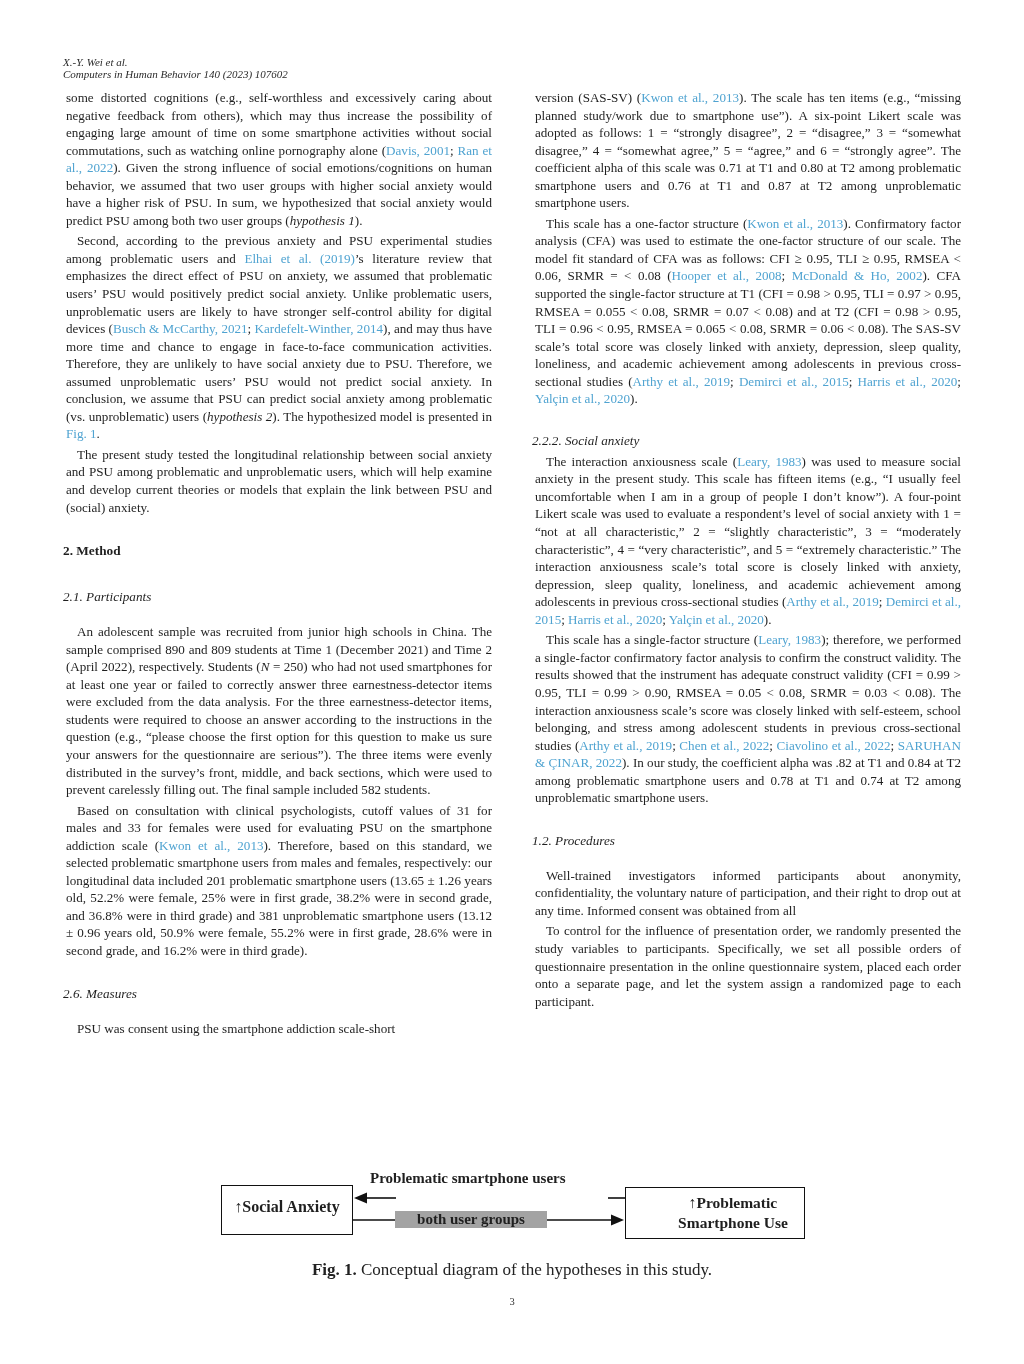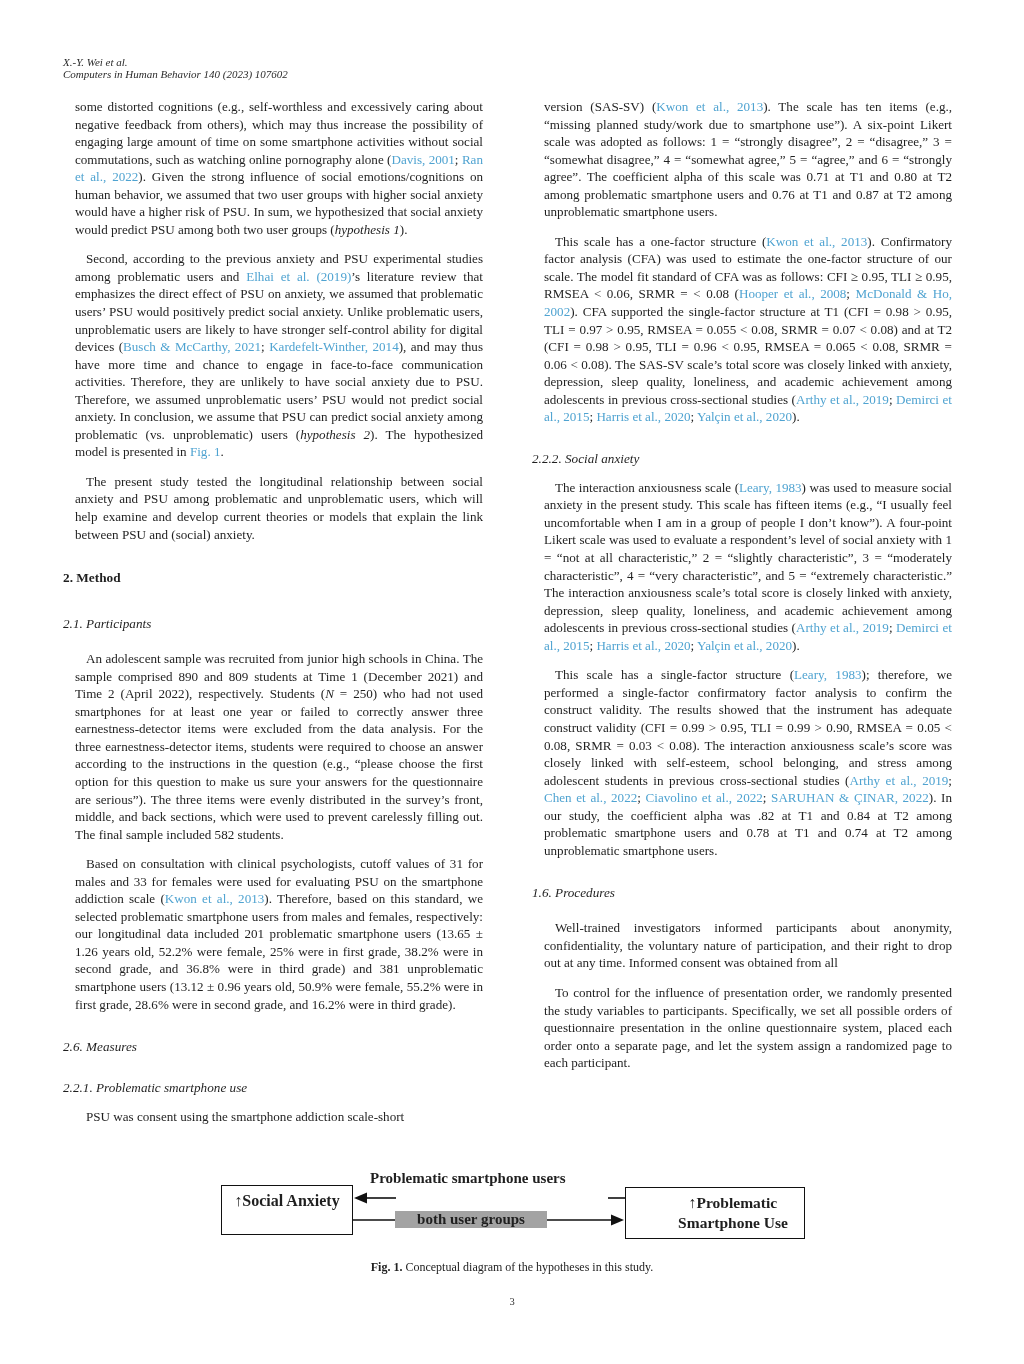--- a/index.html
+++ b/index.html
@@ -20,51 +20,51 @@
   .columns{
     position:absolute;top:86px;left:63px;
     width:901px;display:flex;gap:37px;
   }
   .col{
     width:432px;
     font-size:13.1px;line-height:17.55px;
     text-align:justify;
     hyphens:none;
   }
-  .para{margin:12px;text-indent:11px;}
+  .para{margin:3px;text-indent:11px;}
   .para.noindent{text-indent:0;}
   .col h2{
     font-size:13.3px;font-weight:bold;font-style:normal;
     margin:27px 0 30px 0;line-height:16px;
   }
   .col h3{
     font-size:13.2px;font-weight:normal;font-style:italic;
     margin:26px 0 18px 0;line-height:16px;
   }
   .col h4{
     font-size:13.2px;font-weight:normal;font-style:italic;
     margin:25px 0 4px 0;line-height:16px;
   }
   .ref-link{color:var(--link-color,#4fa3d1);cursor:pointer;}
   .it{font-style:italic;}
   
   .figure{position:absolute;left:0;top:1168px;width:1024px;height:150px;}
   .fig-svg{position:absolute;left:350px;top:0;width:280px;height:70px;}
   .fig-box{position:absolute;border:1.5px solid #111;box-sizing:border-box;background:#fff;}
   .fig-box.left{left:221px;top:17px;width:132px;height:50px;
-    text-align:center;padding-top:6px;font-weight:bold;font-size:16px;}
+    text-align:center;padding-top:12px;font-weight:bold;font-size:16px;}
   .fig-box.right{left:625px;top:19px;width:180px;height:52px;
     display:flex;flex-direction:column;justify-content:center;align-items:center;
     font-weight:bold;font-size:15.5px;line-height:20px;padding-left:36px;}
   .fig-label-top{position:absolute;left:370px;top:2px;width:250px;
     text-align:left;font-weight:bold;font-size:15px;}
   .fig-label-bottom{position:absolute;left:395px;top:43px;width:152px;
     text-align:center;font-weight:bold;font-size:15px;background:#a3a3a3;}
   .fig-caption{position:absolute;top:92px;left:0;width:100%;
-    text-align:center;font-size:12px;color:#222;}
+    text-align:center;font-size:17px;color:#222;}
   .fig-caption .cap-label{font-weight:bold;}
   .pagenum{position:absolute;top:1296px;left:0;width:100%;
     text-align:center;font-size:10.5px;color:#333;}
 </style>
 </head>
 <body>
 
 <div class="page">
 
   <div class="running-head">
@@ -76,31 +76,30 @@
 
     <div class="col">
       <p class="para noindent"><span>some distorted cognitions (e.g., self-worthless and excessively caring about negative feedback from others), which may thus increase the possibility of engaging large amount of time on some smartphone activities without social commutations, such as watching online pornography alone (</span><span class="ref-link">Davis, 2001</span><span>; </span><span class="ref-link">Ran et al., 2022</span><span>). Given the strong influence of social emotions/cognitions on human behavior, we assumed that two user groups with higher social anxiety would have a higher risk of PSU. In sum, we hypothesized that social anxiety would predict PSU among both two user groups (</span><span class="it">hypothesis 1</span><span>).</span></p>
       <p class="para"><span>Second, according to the previous anxiety and PSU experimental studies among problematic users and </span><span class="ref-link">Elhai et al. (2019)</span><span>’s literature review that emphasizes the direct effect of PSU on anxiety, we assumed that problematic users’ PSU would positively predict social anxiety. Unlike problematic users, unproblematic users are likely to have stronger self-control ability for digital devices (</span><span class="ref-link">Busch &amp; McCarthy, 2021</span><span>; </span><span class="ref-link">Kardefelt-Winther, 2014</span><span>), and may thus have more time and chance to engage in face-to-face communication activities. Therefore, they are unlikely to have social anxiety due to PSU. Therefore, we assumed unproblematic users’ PSU would not predict social anxiety. In conclusion, we assume that PSU can predict social anxiety among problematic (vs. unproblematic) users (</span><span class="it">hypothesis 2</span><span>). The hypothesized model is presented in </span><span class="ref-link">Fig. 1</span><span>.</span></p>
       <p class="para"><span>The present study tested the longitudinal relationship between social anxiety and PSU among problematic and unproblematic users, which will help examine and develop current theories or models that explain the link between PSU and (social) anxiety.</span></p>
       <h2>2. Method</h2>
       <h3>2.1. Participants</h3>
       <p class="para"><span>An adolescent sample was recruited from junior high schools in China. The sample comprised 890 and 809 students at Time 1 (December 2021) and Time 2 (April 2022), respectively. Students (</span><span class="it">N</span><span> = 250) who had not used smartphones for at least one year or failed to correctly answer three earnestness-detector items were excluded from the data analysis. For the three earnestness-detector items, students were required to choose an answer according to the instructions in the question (e.g., “please choose the first option for this question to make us sure your answers for the questionnaire are serious”). The three items were evenly distributed in the survey’s front, middle, and back sections, which were used to prevent carelessly filling out. The final sample included 582 students.</span></p>
       <p class="para"><span>Based on consultation with clinical psychologists, cutoff values of 31 for males and 33 for females were used for evaluating PSU on the smartphone addiction scale (</span><span class="ref-link">Kwon et al., 2013</span><span>). Therefore, based on this standard, we selected problematic smartphone users from males and females, respectively: our longitudinal data included 201 problematic smartphone users (13.65 ± 1.26 years old, 52.2% were female, 25% were in first grade, 38.2% were in second grade, and 36.8% were in third grade) and 381 unproblematic smartphone users (13.12 ± 0.96 years old, 50.9% were female, 55.2% were in first grade, 28.6% were in second grade, and 16.2% were in third grade).</span></p>
       <h3>2.6. Measures</h3>
-      <h4>2.2.1. Problematic smartphone use</h4>
       <p class="para"><span>PSU was consent using the smartphone addiction scale-short</span></p>
     </div>
 
     <div class="col">
       <p class="para noindent"><span>version (SAS-SV) (</span><span class="ref-link">Kwon et al., 2013</span><span>). The scale has ten items (e.g., “missing planned study/work due to smartphone use”). A six-point Likert scale was adopted as follows: 1 = “strongly disagree”, 2 = “disagree,” 3 = “somewhat disagree,” 4 = “somewhat agree,” 5 = “agree,” and 6 = “strongly agree”. The coefficient alpha of this scale was 0.71 at T1 and 0.80 at T2 among problematic smartphone users and 0.76 at T1 and 0.87 at T2 among unproblematic smartphone users.</span></p>
       <p class="para"><span>This scale has a one-factor structure (</span><span class="ref-link">Kwon et al., 2013</span><span>). Confirmatory factor analysis (CFA) was used to estimate the one-factor structure of our scale. The model fit standard of CFA was as follows: CFI ≥ 0.95, TLI ≥ 0.95, RMSEA &lt; 0.06, SRMR = &lt; 0.08 (</span><span class="ref-link">Hooper et al., 2008</span><span>; </span><span class="ref-link">McDonald &amp; Ho, 2002</span><span>). CFA supported the single-factor structure at T1 (CFI = 0.98 &gt; 0.95, TLI = 0.97 &gt; 0.95, RMSEA = 0.055 &lt; 0.08, SRMR = 0.07 &lt; 0.08) and at T2 (CFI = 0.98 &gt; 0.95, TLI = 0.96 &lt; 0.95, RMSEA = 0.065 &lt; 0.08, SRMR = 0.06 &lt; 0.08). The SAS-SV scale’s total score was closely linked with anxiety, depression, sleep quality, loneliness, and academic achievement among adolescents in previous cross-sectional studies (</span><span class="ref-link">Arthy et al., 2019</span><span>; </span><span class="ref-link">Demirci et al., 2015</span><span>; </span><span class="ref-link">Harris et al., 2020</span><span>; </span><span class="ref-link">Yalçin et al., 2020</span><span>).</span></p>
       <h4>2.2.2. Social anxiety</h4>
       <p class="para"><span>The interaction anxiousness scale (</span><span class="ref-link">Leary, 1983</span><span>) was used to measure social anxiety in the present study. This scale has fifteen items (e.g., “I usually feel uncomfortable when I am in a group of people I don’t know”). A four-point Likert scale was used to evaluate a respondent’s level of social anxiety with 1 = “not at all characteristic,” 2 = “slightly characteristic”, 3 = “moderately characteristic”, 4 = “very characteristic”, and 5 = “extremely characteristic.” The interaction anxiousness scale’s total score is closely linked with anxiety, depression, sleep quality, loneliness, and academic achievement among adolescents in previous cross-sectional studies (</span><span class="ref-link">Arthy et al., 2019</span><span>; </span><span class="ref-link">Demirci et al., 2015</span><span>; </span><span class="ref-link">Harris et al., 2020</span><span>; </span><span class="ref-link">Yalçin et al., 2020</span><span>).</span></p>
       <p class="para"><span>This scale has a single-factor structure (</span><span class="ref-link">Leary, 1983</span><span>); therefore, we performed a single-factor confirmatory factor analysis to confirm the construct validity. The results showed that the instrument has adequate construct validity (CFI = 0.99 &gt; 0.95, TLI = 0.99 &gt; 0.90, RMSEA = 0.05 &lt; 0.08, SRMR = 0.03 &lt; 0.08). The interaction anxiousness scale’s score was closely linked with self-esteem, school belonging, and stress among adolescent students in previous cross-sectional studies (</span><span class="ref-link">Arthy et al., 2019</span><span>; </span><span class="ref-link">Chen et al., 2022</span><span>; </span><span class="ref-link">Ciavolino et al., 2022</span><span>; </span><span class="ref-link">SARUHAN &amp; ÇINAR, 2022</span><span>). In our study, the coefficient alpha was .82 at T1 and 0.84 at T2 among problematic smartphone users and 0.78 at T1 and 0.74 at T2 among unproblematic smartphone users.</span></p>
-      <h3>1.6. Procedures</h3>
+      <h3>1.2. Procedures</h3>
       <p class="para"><span>Well-trained investigators informed participants about anonymity, confidentiality, the voluntary nature of participation, and their right to drop out at any time. Informed consent was obtained from all</span></p>
       <p class="para"><span>To control for the influence of presentation order, we randomly presented the study variables to participants. Specifically, we set all possible orders of questionnaire presentation in the online questionnaire system, placed each order onto a separate page, and let the system assign a randomized page to each participant.</span></p>
     </div>
 
   </div>
 
   <div class="figure">
     <svg class="fig-svg" viewBox="0 0 280 70">
 
       <polygon points="4,30 17,24.5 17,35.5" fill="#111"></polygon>

